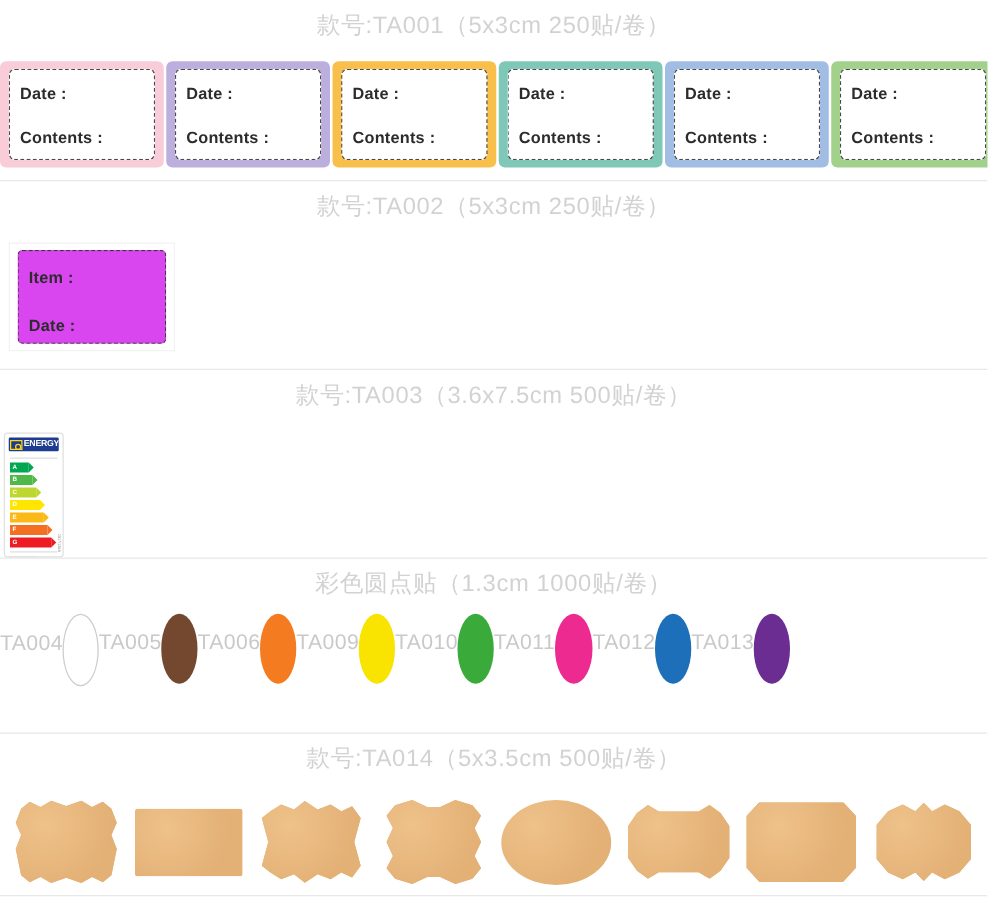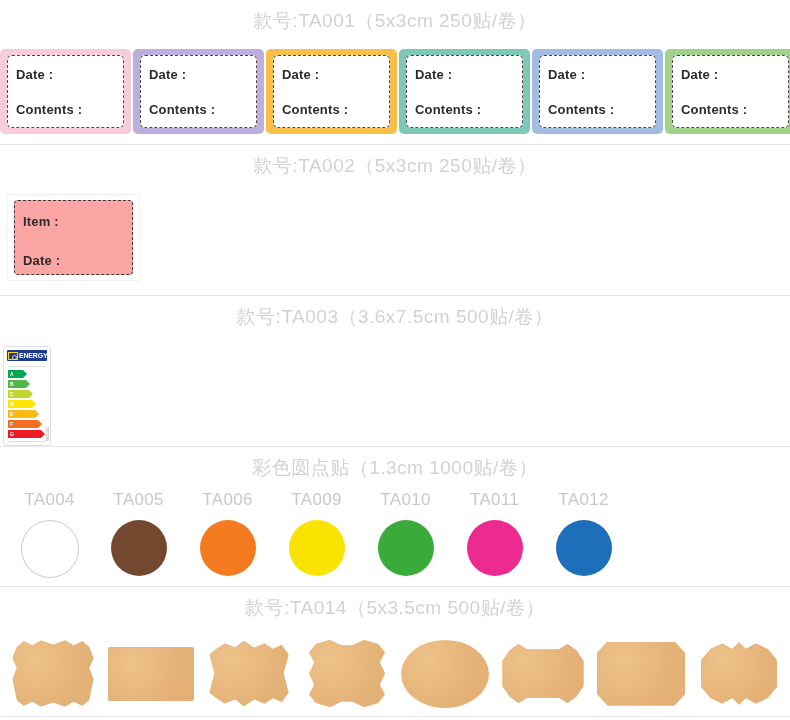--- a/index.html
+++ b/index.html
@@ -74,21 +74,21 @@
     box-sizing:border-box;
     position:relative;
     box-shadow:0 0 0 1px #f2f2f2;
   }
   .ta002-card .inner{
     position:absolute;left:6px;top:5px;right:6px;bottom:5px;
     border:1.5px dashed #3a3a3a;
     border-radius:4px;
     box-sizing:border-box;
     padding:14px 0 0 8px;
-    background:#fca5a5;
+    background:#d946ef;
   }
   .ta002-card .fieldline.second{margin-top:26px;}
 
   
   .ta003-row{height:100px;margin-top:20px;padding-left:3px;}
   .energy-label{
     width:48px;height:100px;
     background:#ffffff;
     border:1px solid #e0e0e0;
     border-radius:3px;
@@ -151,21 +151,21 @@
     writing-mode:vertical-rl;
   }
 
   
   .dots-row{
     display:flex;align-items:flex-start;
     padding-left:0px;margin-top:14px;height:95px;
   }
   .dot-cell{
     width:79px;flex:0 0 auto;
-    display:flex;flex-direction:column;align-items:center;margin-left:10px;
+    display:flex;align-items:center;
   }
   .dot-code{
     font-size:17px;color:#c9c9c9;letter-spacing:0.3px;
     line-height:1;margin-bottom:12px;font-weight:400;
   }
   .dot{
     width:56px;height:56px;border-radius:50%;
   }
 
   
@@ -370,20 +370,24 @@
         <div class="dot" style="background:#3aab3a;"></div>
       </div>
       <div class="dot-cell">
         <div class="dot-code">TA011</div>
         <div class="dot" style="background:#ec2a8f;"></div>
       </div>
       <div class="dot-cell">
         <div class="dot-code">TA012</div>
         <div class="dot" style="background:#1c6fb8;"></div>
       </div>
+      <div class="dot-cell">
+        <div class="dot-code">TA013</div>
+        <div class="dot" style="background:#6b2d91;"></div>
+      </div>
 
     </div>
     <div class="divider"></div>
   </div>
 
   <div class="section">
     <div class="section-title">款号:TA014（5x3.5cm 500贴/卷）</div>
 
     <div class="kraft-row">
       <div class="kraft-cell">

